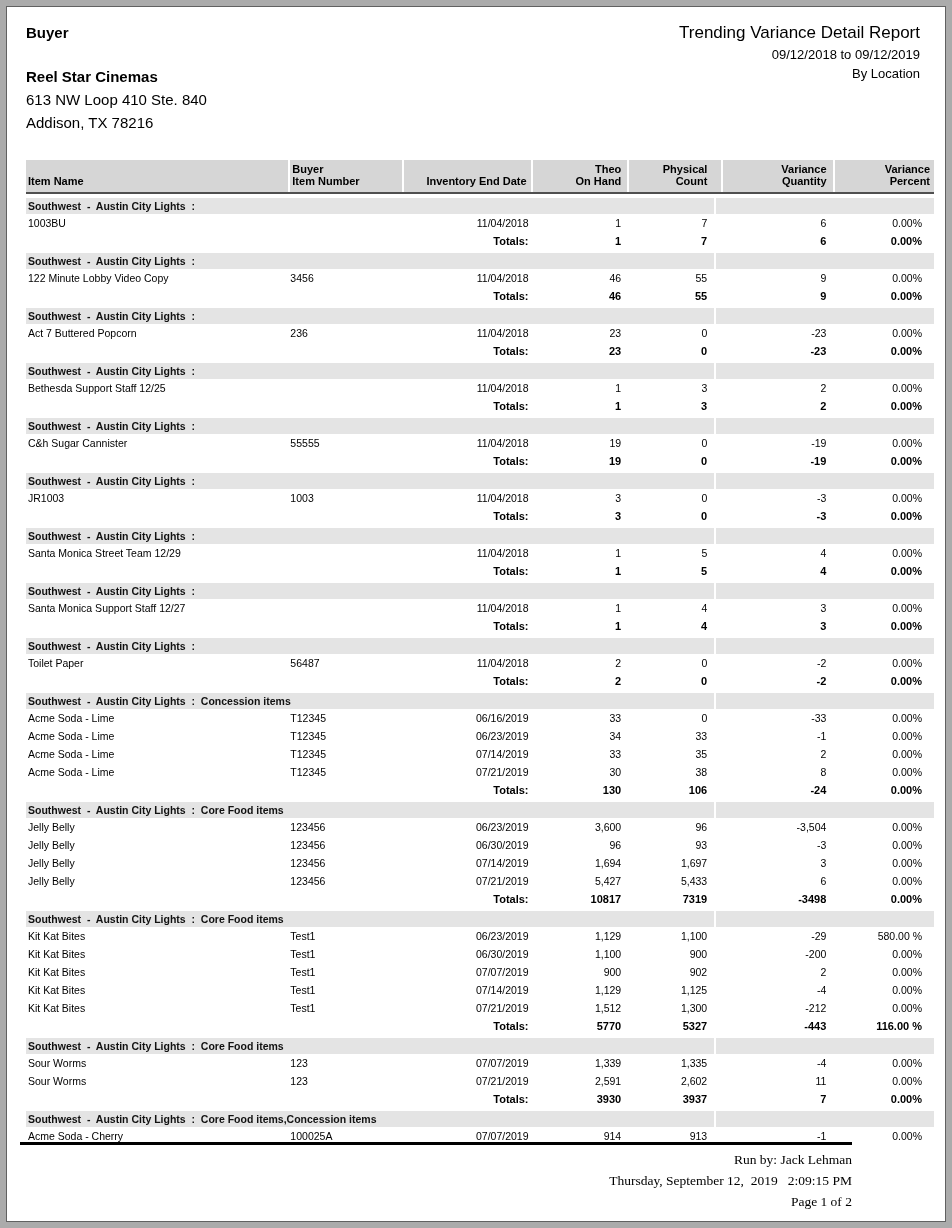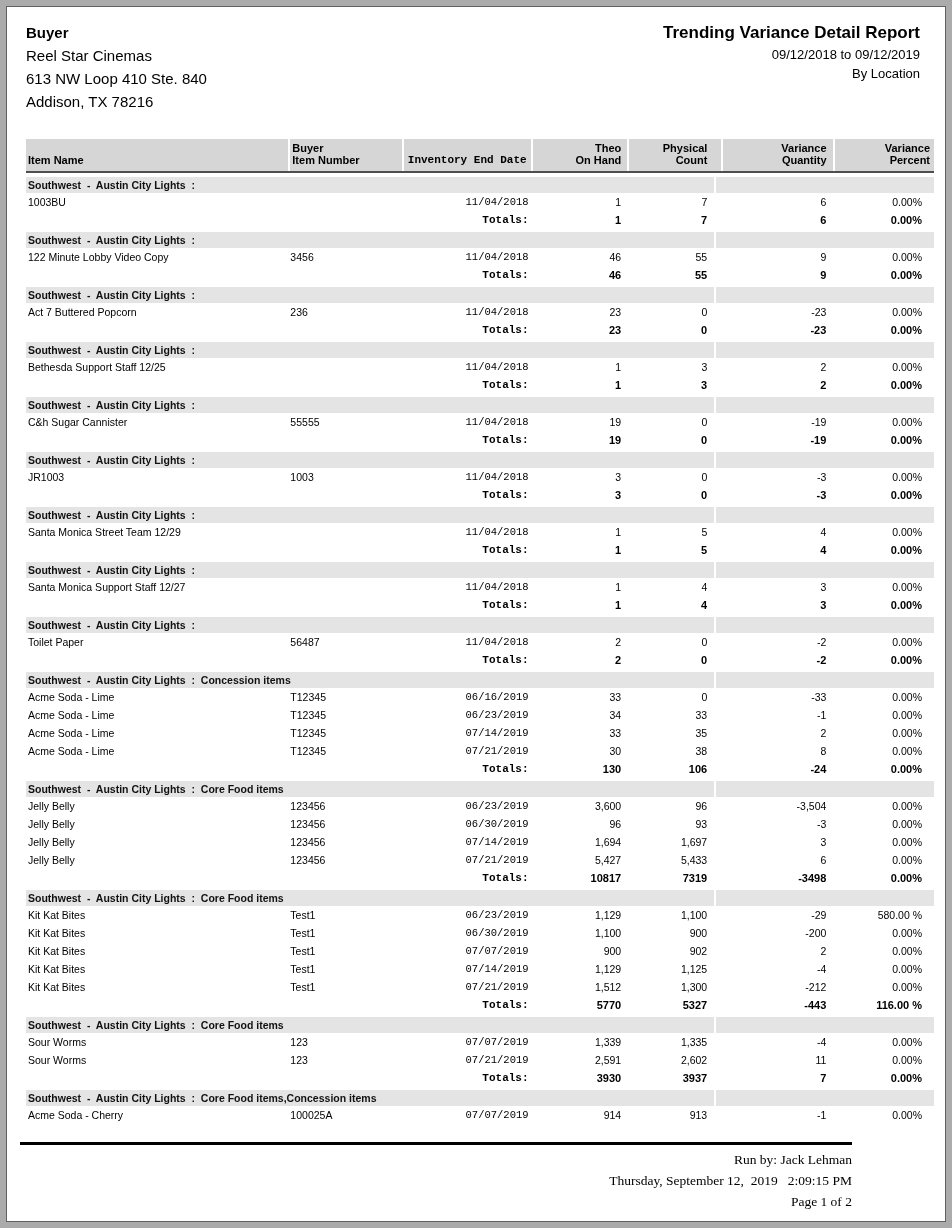--- a/index.html
+++ b/index.html
@@ -11,23 +11,23 @@
   }
   .page{
     position:absolute;left:6px;top:6px;right:6px;bottom:6px;
     background:#ffffff;border:1px solid #616161;
     overflow:hidden;
   }
   
   .page-head{display:flex;justify-content:space-between;padding:14px 25px 0 19px;}
   .head-left div{font-size:15px;line-height:23px;color:#000;}
   .buyer-label{color:var(--accent,#1577bd);font-weight:bold;}
-  .company-name{font-weight:normal;}
+  .company-name{font-weight:bold;margin-top:21px;}
   .head-right{text-align:right;}
-  .report-title{font-size:17px;font-weight:bold;line-height:24px;color:#000;}
+  .report-title{font-size:17px;font-weight:normal;line-height:24px;color:#000;}
   .report-range,.report-grouping{font-size:13px;font-weight:normal;line-height:19px;color:#000;}
   
   .report-table{margin:26px 0 0 19px;width:908px;}
   .thead{display:flex;height:32px;background:var(--thead-bg,#d6d6d6);border-bottom:2px solid #4f4f4f;}
   .hcell{box-sizing:border-box;height:100%;display:flex;align-items:flex-end;
          font-size:11px;font-weight:bold;line-height:11.5px;white-space:pre-line;
          padding-bottom:5px;color:#000;}
   .hcell + .hcell{border-left:2px solid #ffffff;}
   .a-right{justify-content:flex-end;text-align:right;}
   .a-left{justify-content:flex-start;text-align:left;}
@@ -35,21 +35,21 @@
   .group-section{margin-bottom:3px;}
   .band{display:flex;height:16px;}
   .band-left{box-sizing:border-box;width:688px;background:var(--band-bg,#e4e4e4);display:flex;align-items:center;}
   .band-right{box-sizing:border-box;width:220px;background:var(--band-bg,#e4e4e4);border-left:2px solid #ffffff;}
   .band-label{font-size:10.5px;font-weight:bold;white-space:pre;padding-left:2px;color:#111;}
   .row{display:flex;height:18px;align-items:center;}
   .cell{box-sizing:border-box;font-size:10.5px;color:#000;white-space:nowrap;overflow:hidden;}
   .totals-row .cell{font-size:11px;font-weight:bold;}
   .c1{width:272px;text-align:left;padding-left:2px;}
   .c2{width:118px;text-align:left;padding-left:2px;}
-  .c3{width:133px;text-align:right;padding-right:2px;font-family:Liberation Mono, monospace;}
+  .c3{width:133px;text-align:right;padding-right:2px;}
   .c4{width:100px;text-align:right;padding-right:6px;}
   .c5{width:97px;text-align:right;padding-right:14px;}
   .c6{width:115px;text-align:right;padding-right:6px;}
   .c7{width:105px;text-align:right;padding-right:12px;}
   .thead .c3{padding-right:4px;}
   .thead .c7{padding-right:4px;}
   
   .report-footer{position:absolute;left:13px;top:1135px;width:832px;text-align:right;
                  font-family:"Liberation Serif", serif;}
   .footer-rule{height:3px;background:#000;margin-bottom:4px;}

